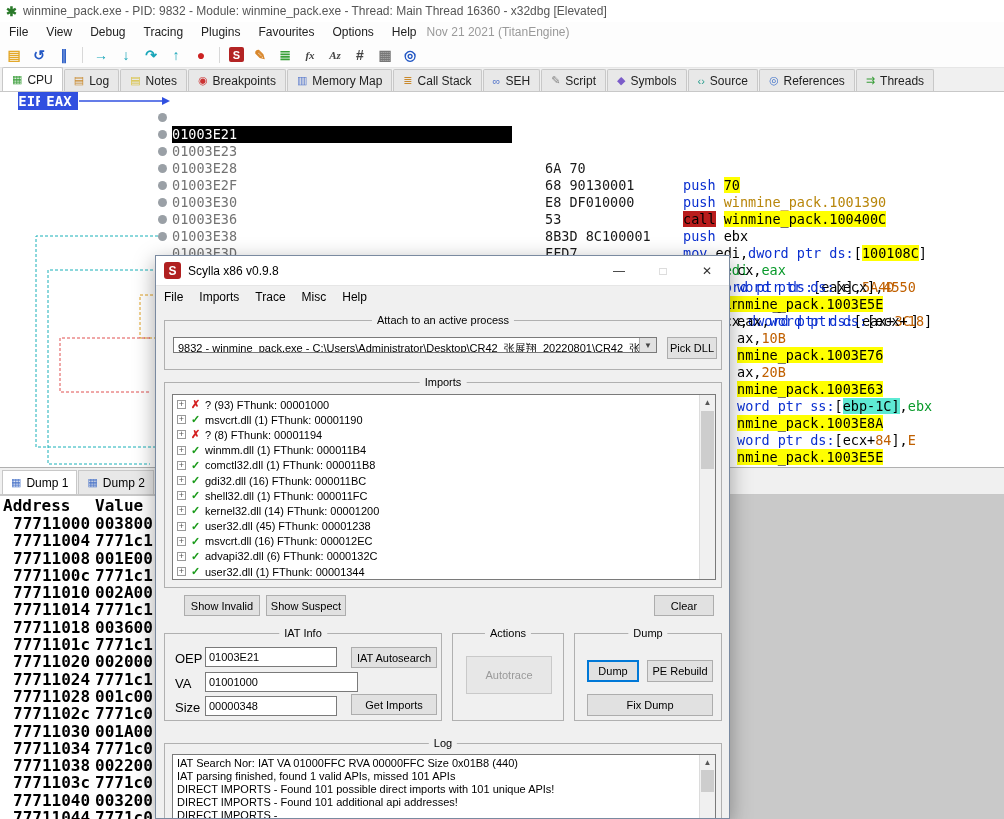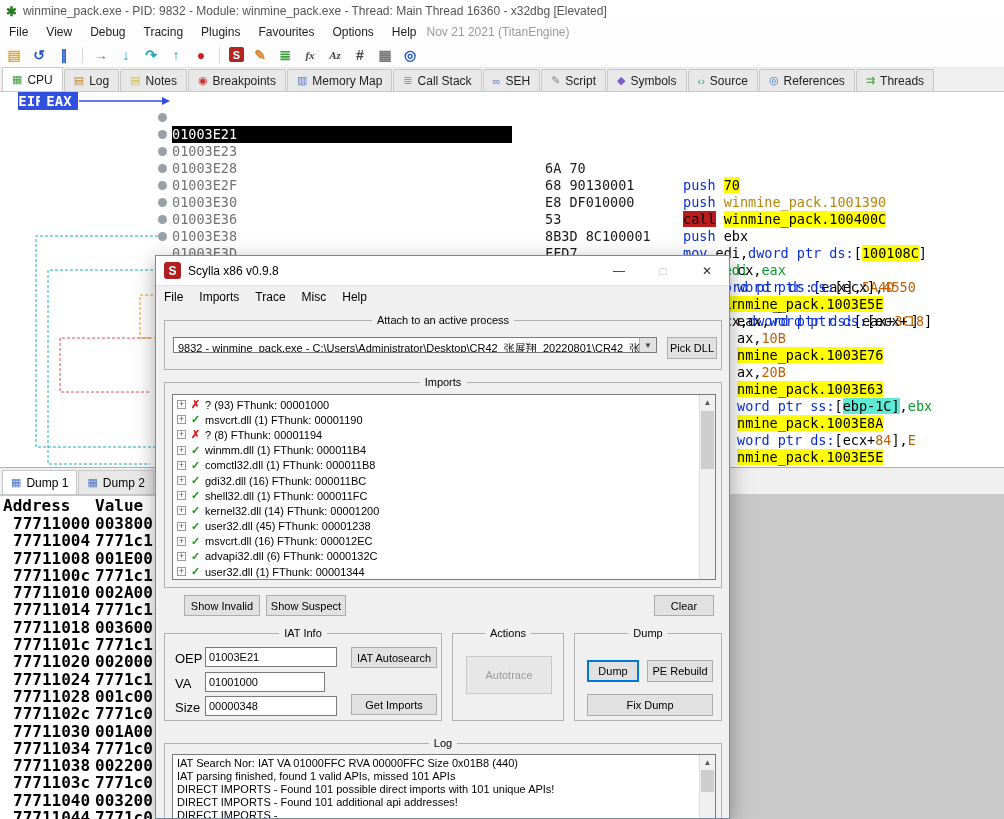--- a/index.html
+++ b/index.html
@@ -578,21 +578,21 @@
 
     <div class="btn" style="left:28px;top:339px;width:76px;height:21px">Show Invalid</div>
     <div class="btn" style="left:110px;top:339px;width:80px;height:21px">Show Suspect</div>
     <div class="btn" style="left:498px;top:339px;width:60px;height:21px">Clear</div>
 
     <div class="grp" style="left:8px;top:377px;width:278px;height:88px">
       <span class="grp-label">IAT Info</span>
       <span class="field-label" style="left:10px;top:17px">OEP</span>
       <input class="field" readonly="" style="left: 40px; top: 13px; width: 132px; height: 20px;" value="01003E21">
       <span class="field-label" style="left:10px;top:42px">VA</span>
-      <input class="field" readonly="" style="left: 40px; top: 38px; width: 120px; height: 20px;" value="01001000">
+      <input class="field" readonly="" style="left: 40px; top: 38px; width: 153px; height: 20px;" value="01001000">
       <span class="field-label" style="left:10px;top:66px">Size</span>
       <input class="field" readonly="" style="left: 40px; top: 62px; width: 132px; height: 20px;" value="00000348">
       <div class="btn" style="left:186px;top:13px;width:86px;height:21px">IAT Autosearch</div>
       <div class="btn" style="left:186px;top:60px;width:86px;height:21px">Get Imports</div>
     </div>
 
     <div class="grp" style="left:296px;top:377px;width:112px;height:88px">
       <span class="grp-label">Actions</span>
       <div class="btn disabled" style="left:13px;top:22px;width:86px;height:38px">Autotrace</div>
     </div>

